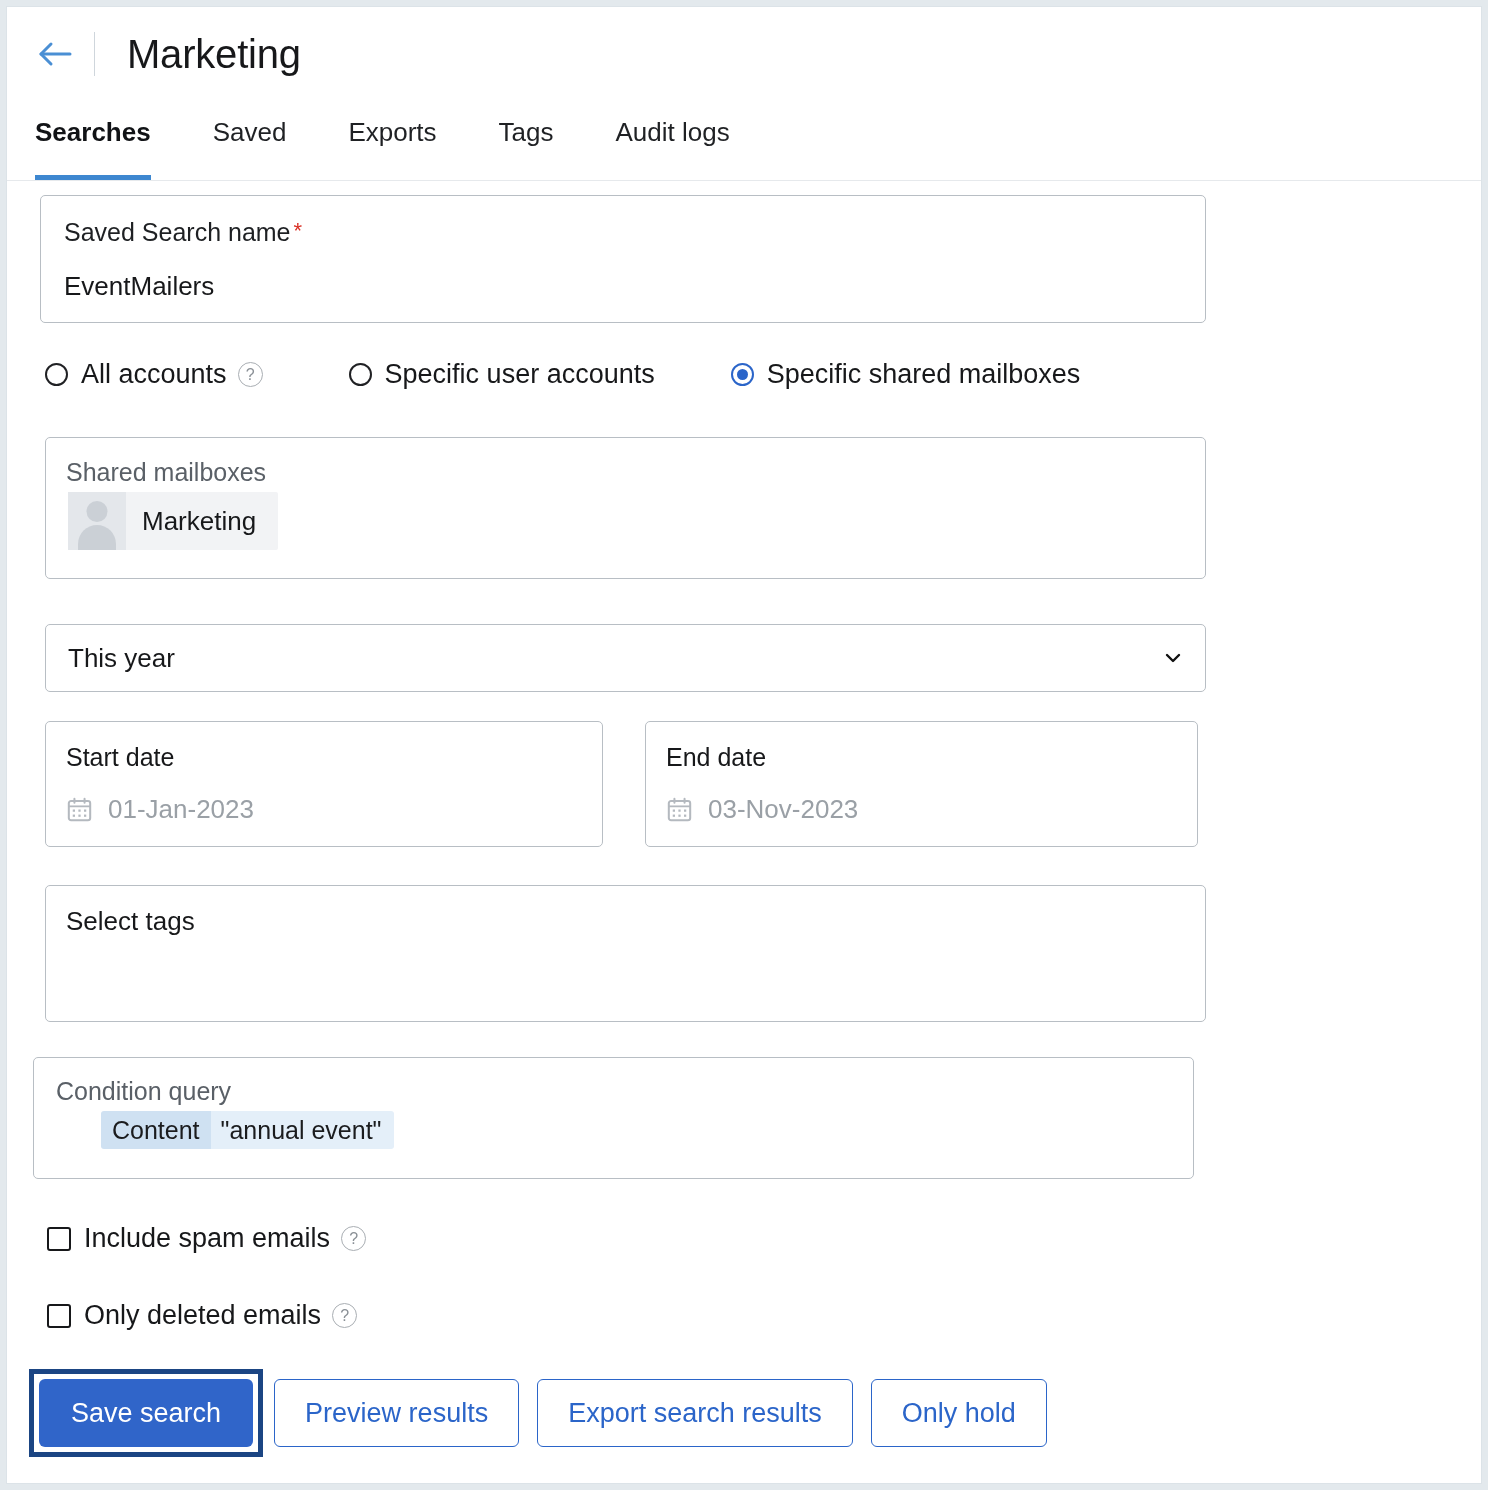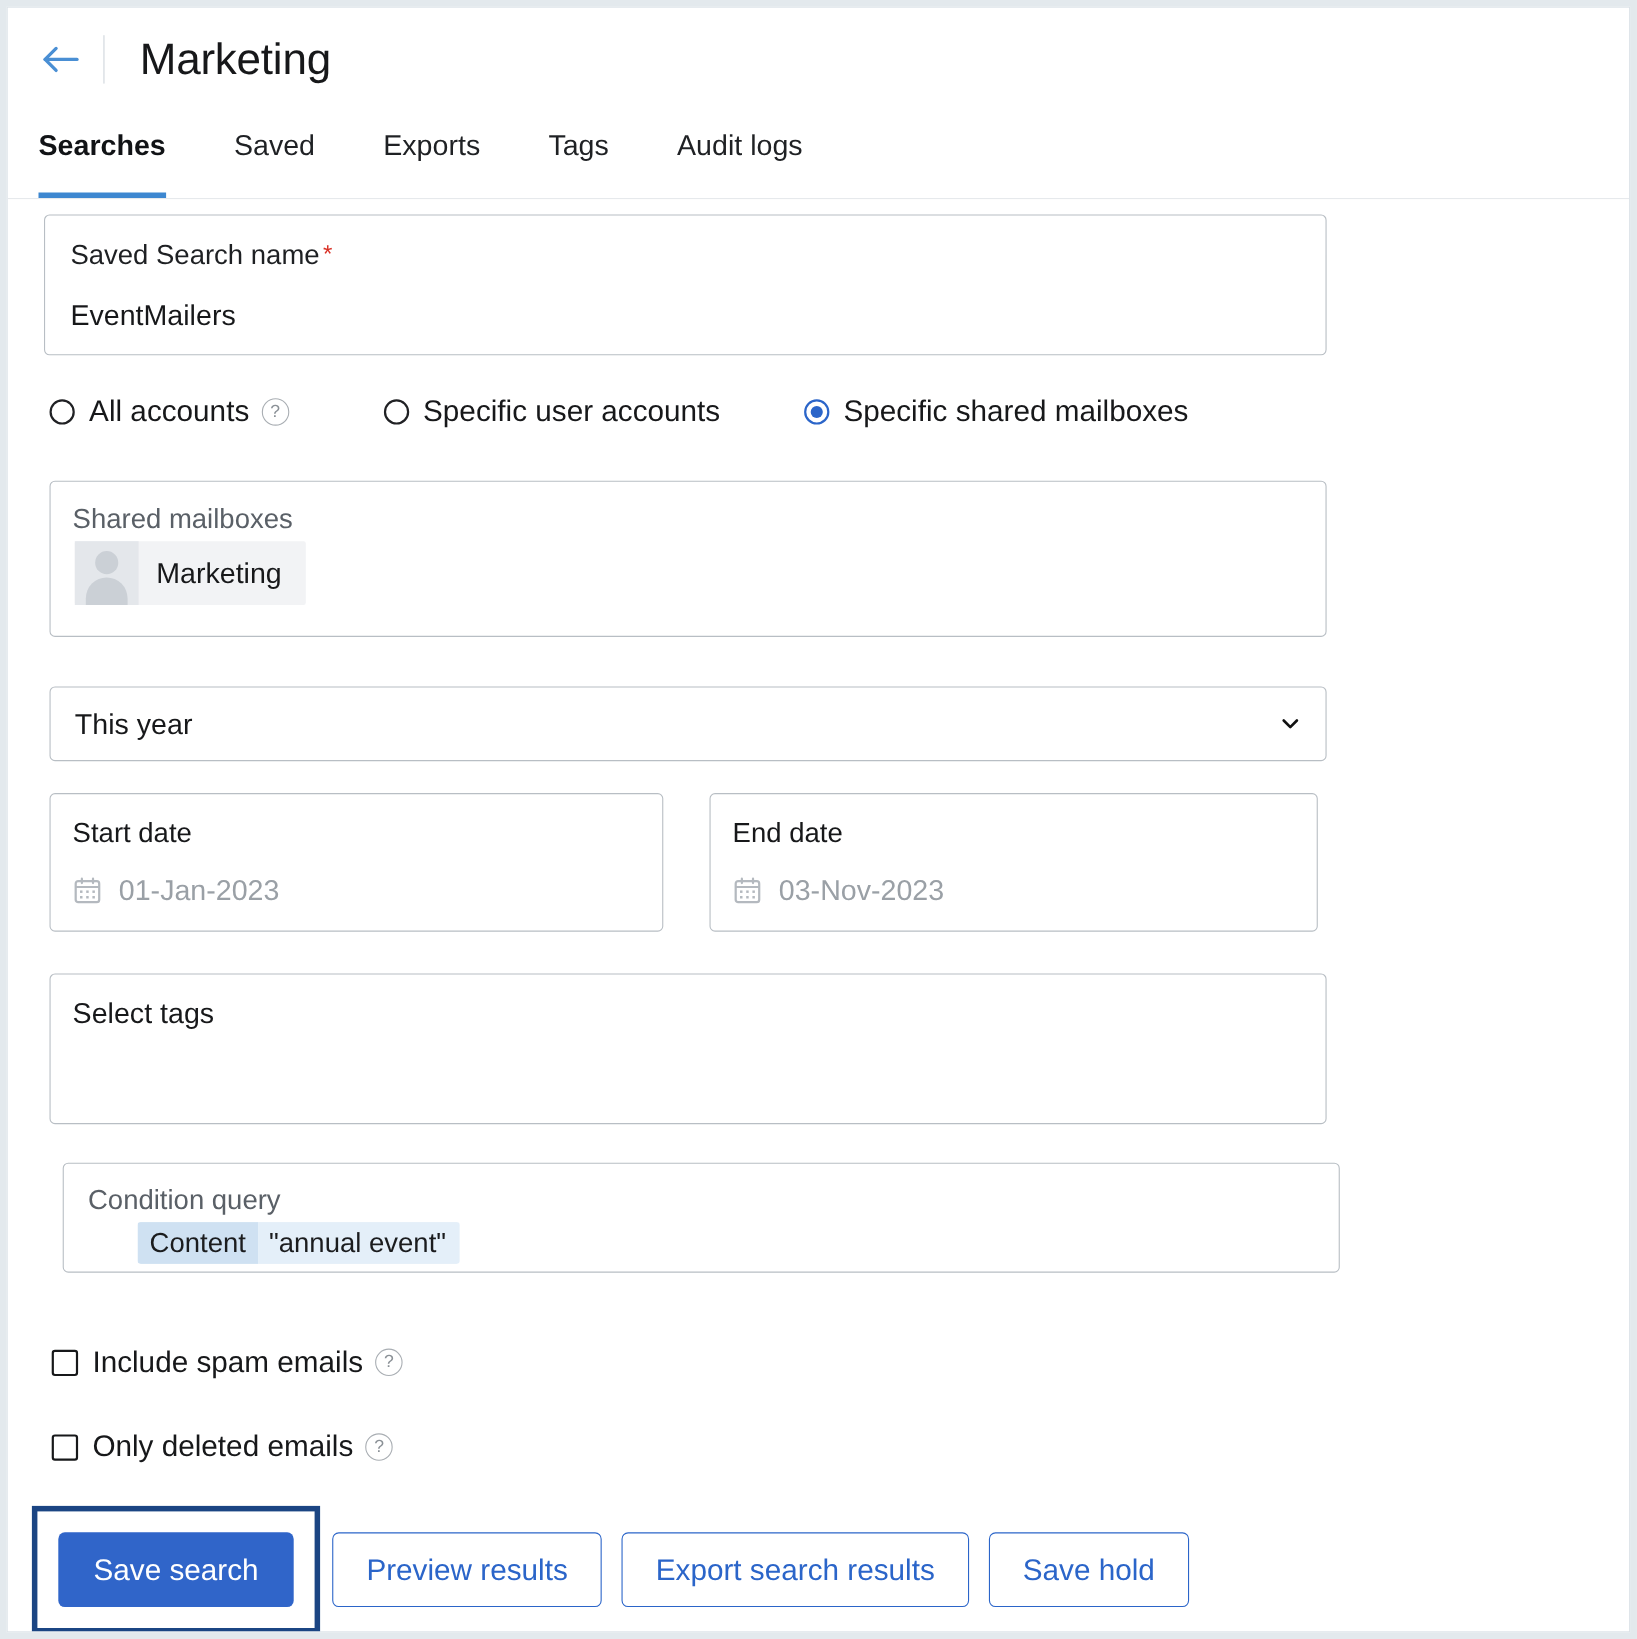--- a/index.html
+++ b/index.html
@@ -231,21 +231,21 @@
     display: flex; align-items: center;
   }
   .cal-icon { width: 27px; height: 27px; flex: 0 0 auto; margin-right: 15px; }
   .date-text { font-size: 26px; color: #9aa0a6; }
 
   
   #tagsBox { left: 38px; top: 878px; width: 1161px; height: 137px; }
   #tagsBox .field-label { position: absolute; left: 20px; top: 22px; font-size: 26px; color: #17181a; }
 
   
-  #conditionBox { left: 50px; top: 1050px; width: 1161px; height: 100px; }
+  #conditionBox { left: 26px; top: 1050px; width: 1161px; height: 122px; }
   #conditionBox .field-label { position: absolute; left: 22px; top: 21px; }
   .cond-chip {
     position: absolute;
     left: 67px;
     top: 53px;
     display: flex;
     align-items: stretch;
     height: 38px;
     border-radius: 3px;
     overflow: hidden;
@@ -282,21 +282,21 @@
     background: #fff;
     flex: 0 0 auto;
     margin-right: 13px;
   }
   .check-label { font-size: 27px; color: #17181a; }
 
   
   .btn-row { position: absolute; left: 22px; top: 1362px; display: flex; align-items: center; }
   .focus-wrap {
     border: 5px solid #1b4583;
-    padding: 19px;
+    padding: 5px;
     background: #fff;
     display: inline-block;
     line-height: 0;
     margin-right: 11px;
   }
   .btn {
     font-size: 27px;
     border-radius: 6px;
     height: 68px;
     display: inline-flex;
@@ -450,16 +450,16 @@
     <span class="check-label">Only deleted emails</span>
     <span class="help-icon">?</span>
   </div>
 
   <div class="btn-row">
     <span class="focus-wrap">
       <span class="btn btn-primary">Save search</span>
     </span>
     <span class="btn btn-secondary">Preview results</span>
     <span class="btn btn-secondary">Export search results</span>
-    <span class="btn btn-secondary">Save hold</span>
+    <span class="btn btn-secondary">Only hold</span>
   </div>
 
 </div>
 
 </body></html>

